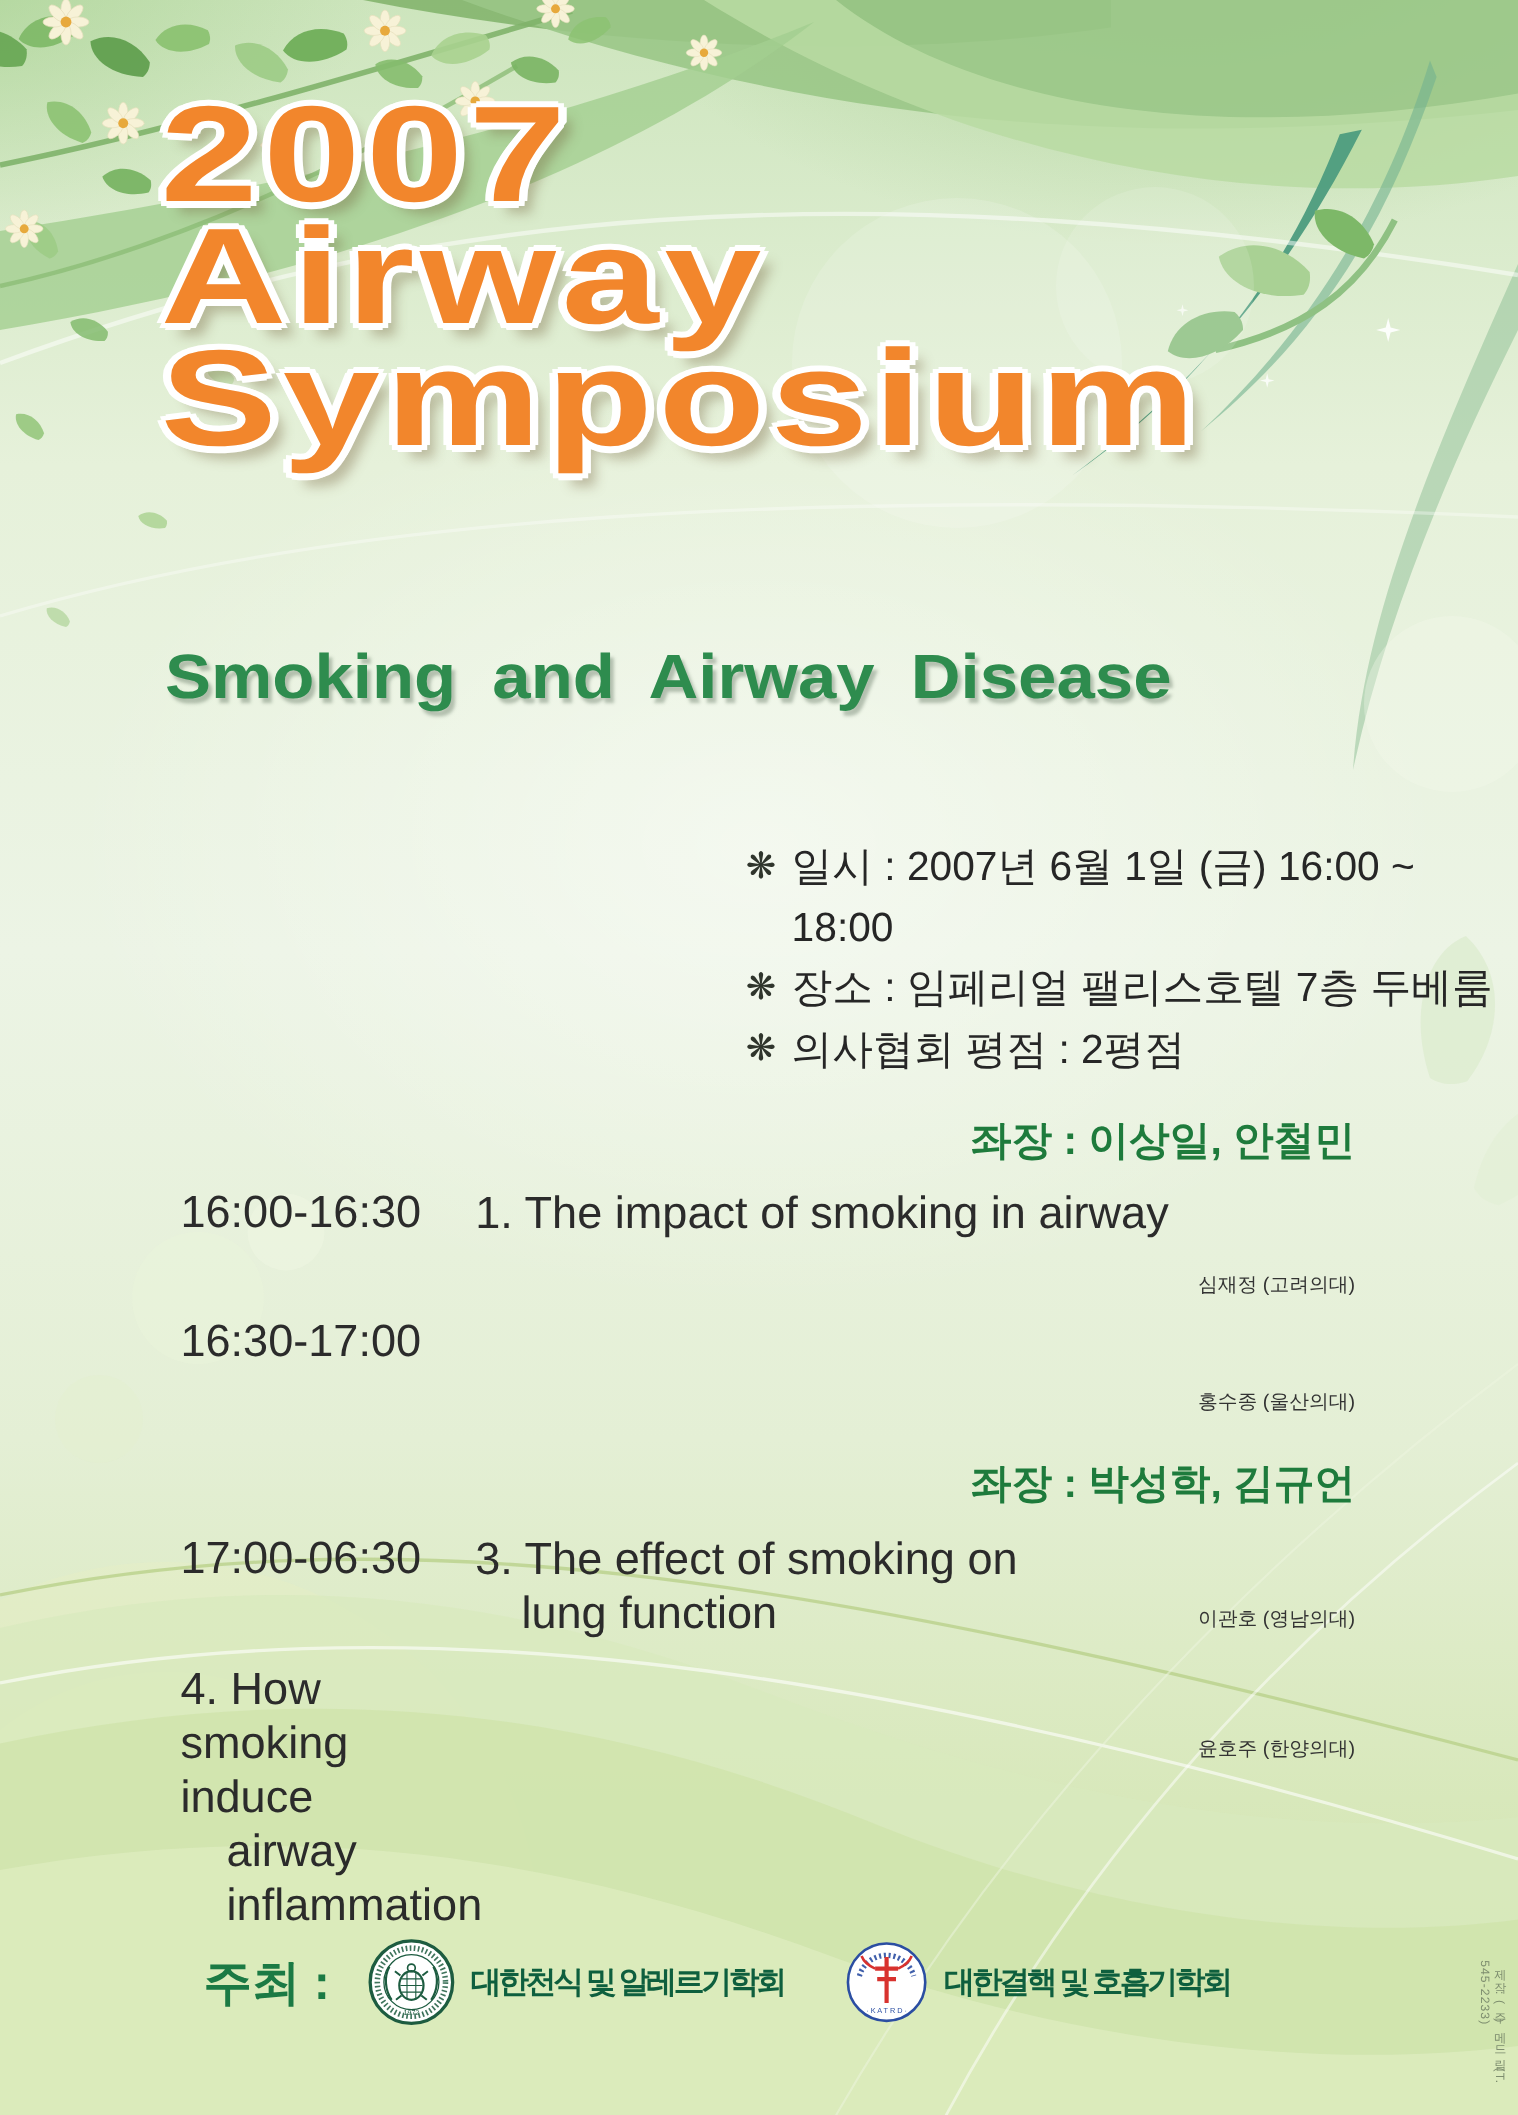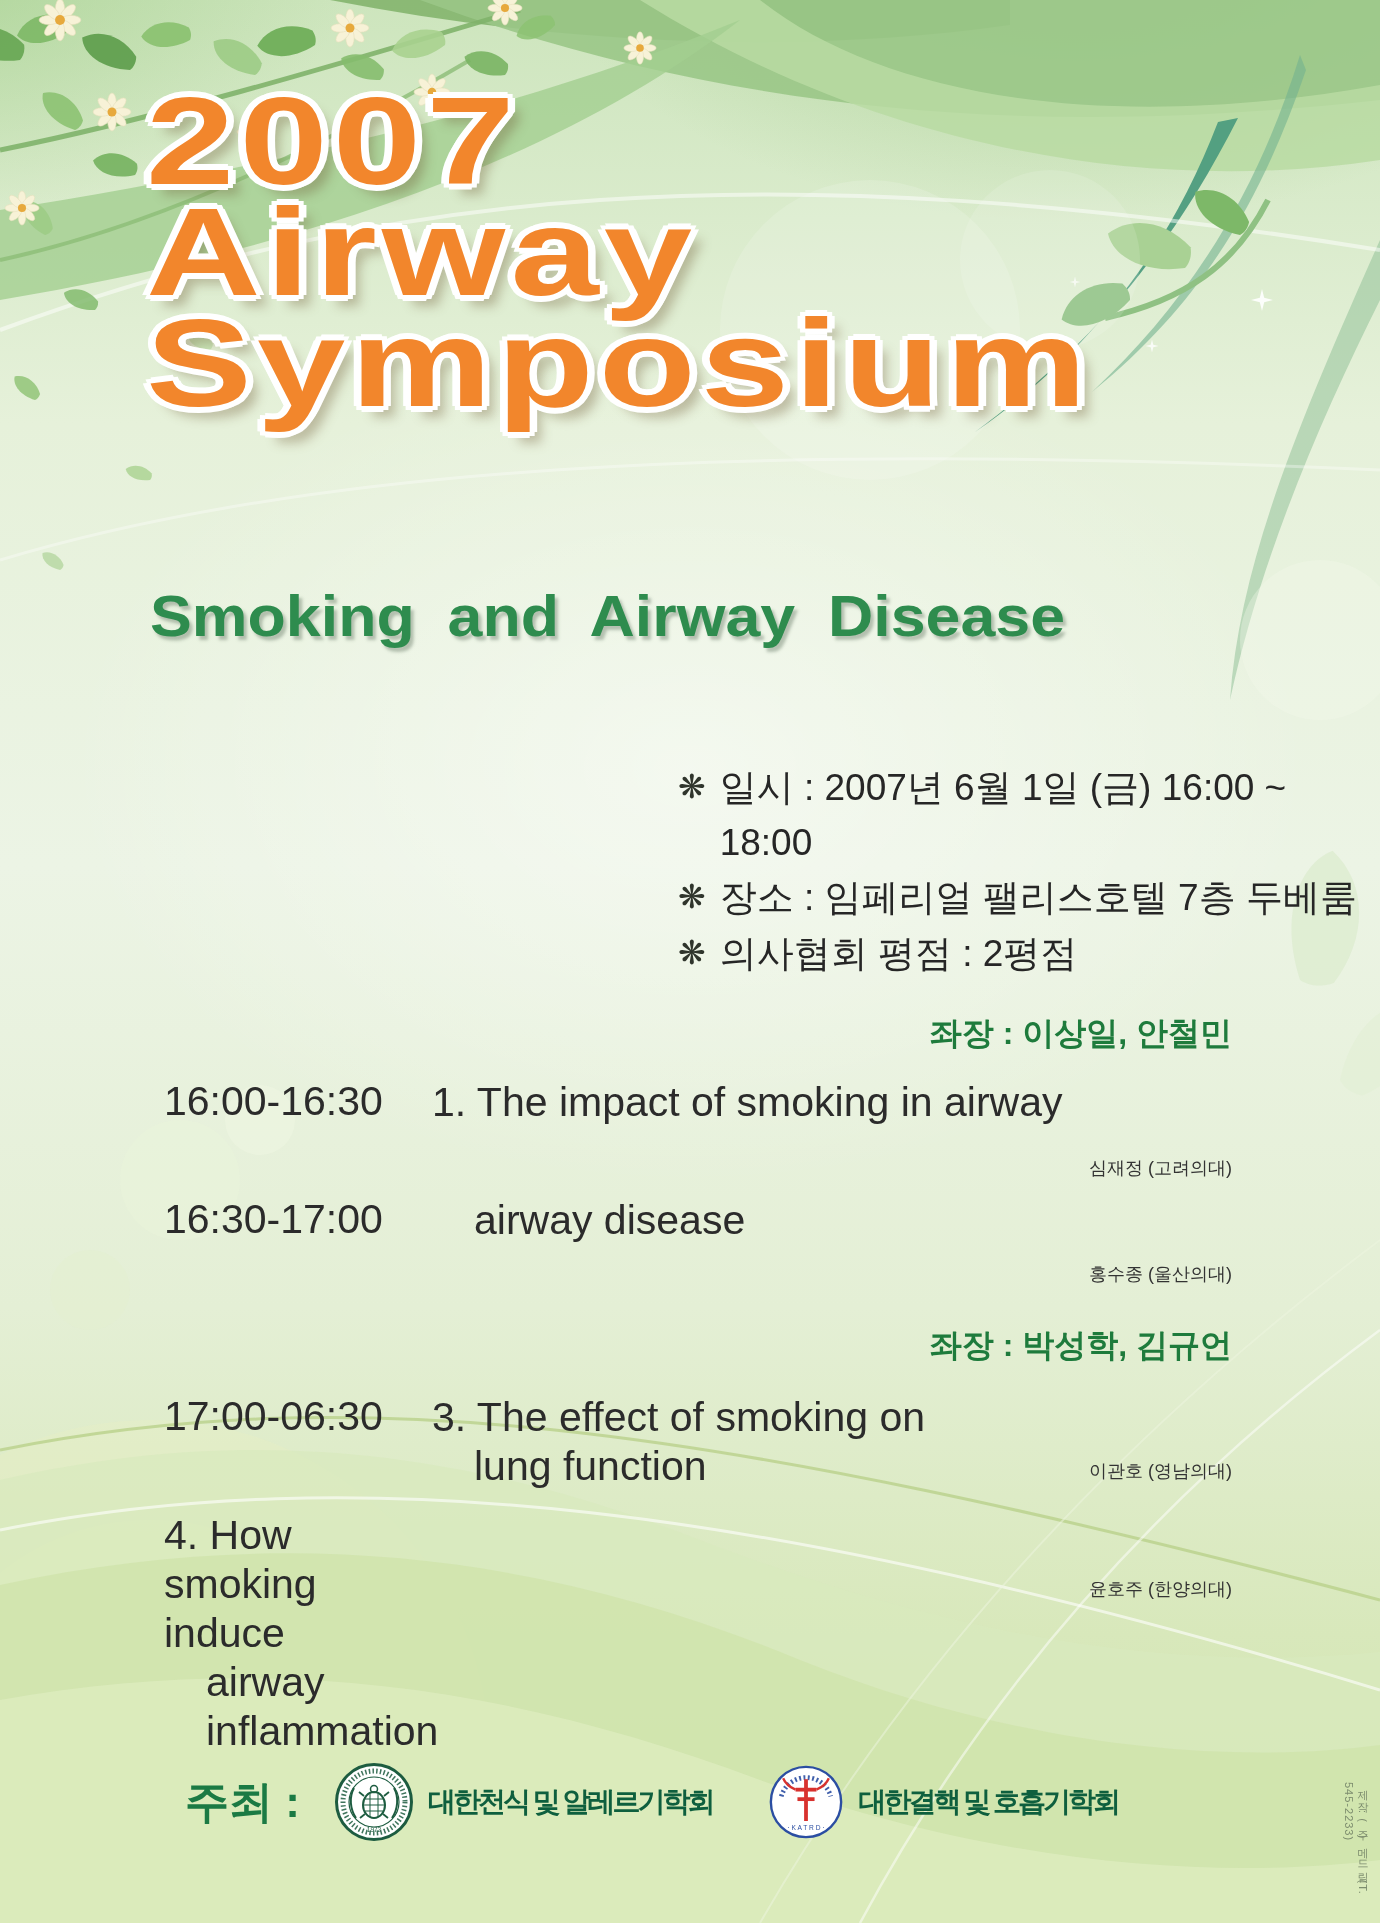--- a/index.html
+++ b/index.html
@@ -26,21 +26,21 @@
   .subtitle{
     position:absolute;left:150px;top:583px;
     font-size:57px;font-weight:bold;color:#2E8C4E;word-spacing:14px;
     transform:scaleX(1.1);transform-origin:left top;
     text-shadow:3px 4px 3px rgba(90,110,90,.4);
   }
   .info{position:absolute;left:678px;top:760px;font-size:37px;line-height:55px;color:#262626;}
   .info-line{display:flex;align-items:baseline;}
   .bullet{font-size:33px;color:#2f352c;margin-right:14px;position:relative;top:-2px;}
 
-  .chair{position:absolute;right:148px;font-size:32px;font-weight:bold;color:#1E7B3C;}
+  .chair{position:absolute;right:148px;font-size:37px;font-weight:bold;color:#1E7B3C;}
   .chair1{top:1012px;}
   .chair2{top:1324px;}
 
   .item{position:absolute;left:164px;width:1068px;display:grid;grid-template-columns:268px 1fr;
         font-size:41px;color:#2b2b2b;}
   .item .titles{line-height:49px;}
   .item .line2{padding-left:42px;}
   .item.single{height:112px;}
   .item.double{height:100px;}
   .speaker{position:absolute;right:0;bottom:10px;font-size:18px;color:#333333;}
@@ -191,21 +191,20 @@
     <div class="time">16:00-16:30</div>
     <div class="titles">
       <div class="line1">1. The impact of smoking in airway</div>
     </div>
     <div class="speaker">심재정 (고려의대)</div>
   </div>
 
   <div class="item double r2">
     <div class="time">16:30-17:00</div>
     <div class="titles">
-      <div class="line2">airway disease</div>
     </div>
     <div class="speaker">홍수종 (울산의대)</div>
   </div>
 
   <div class="chair chair2">좌장 : 박성학, 김규언</div>
 
   <div class="item double r3">
     <div class="time">17:00-06:30</div>
     <div class="titles">
       <div class="line1">3. The effect of smoking on</div>

